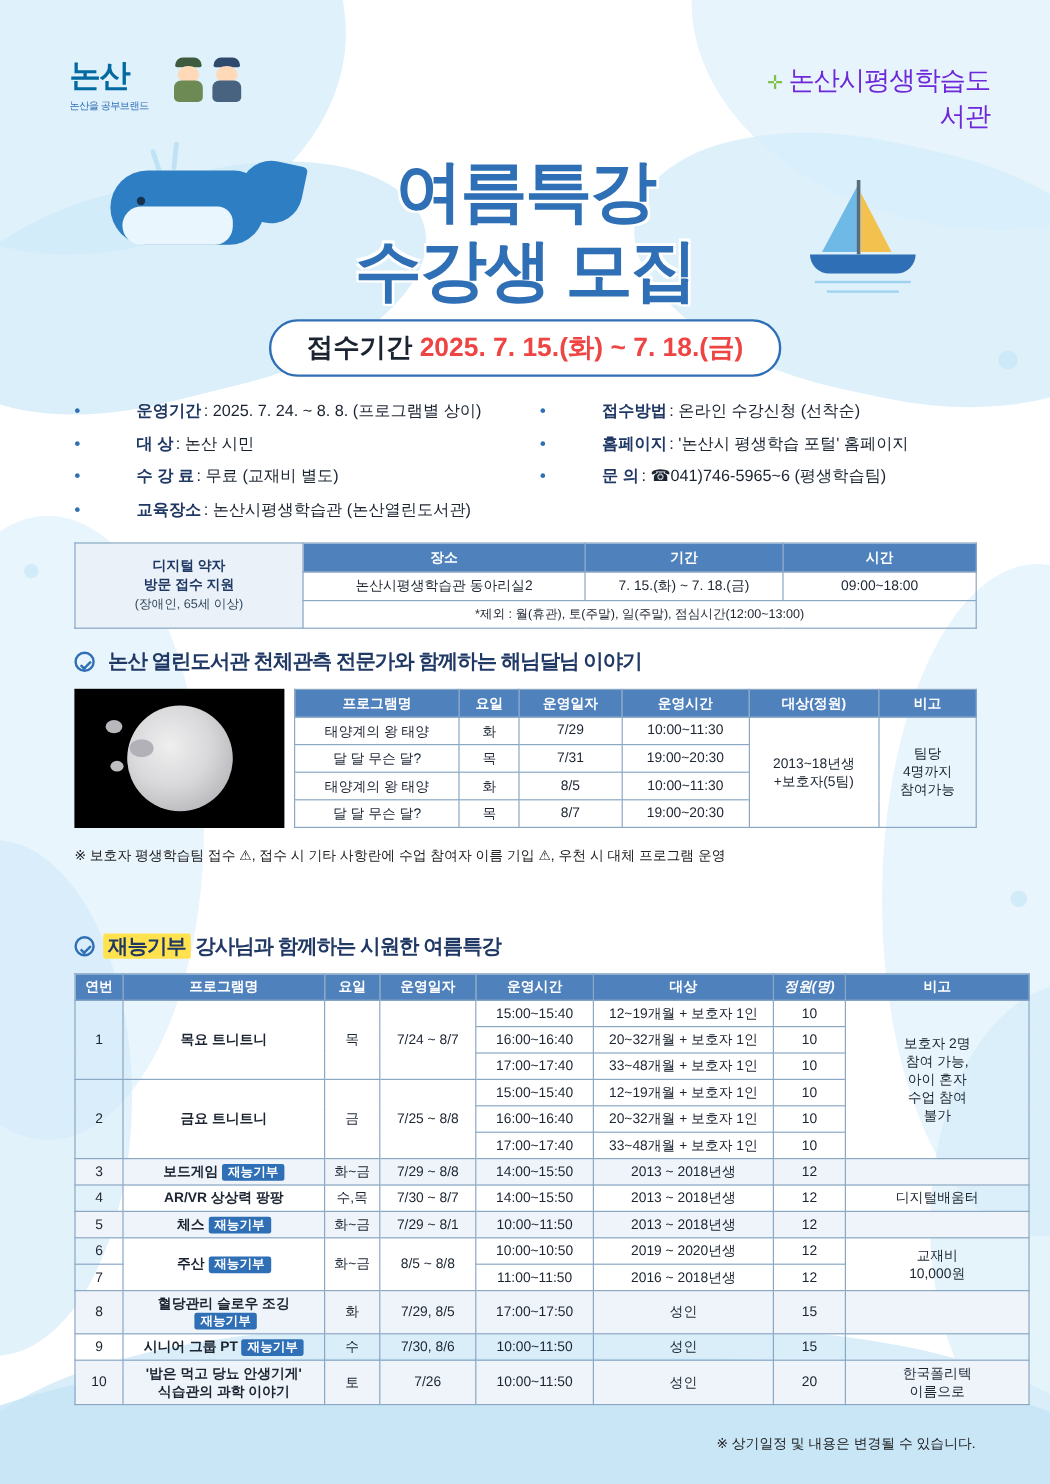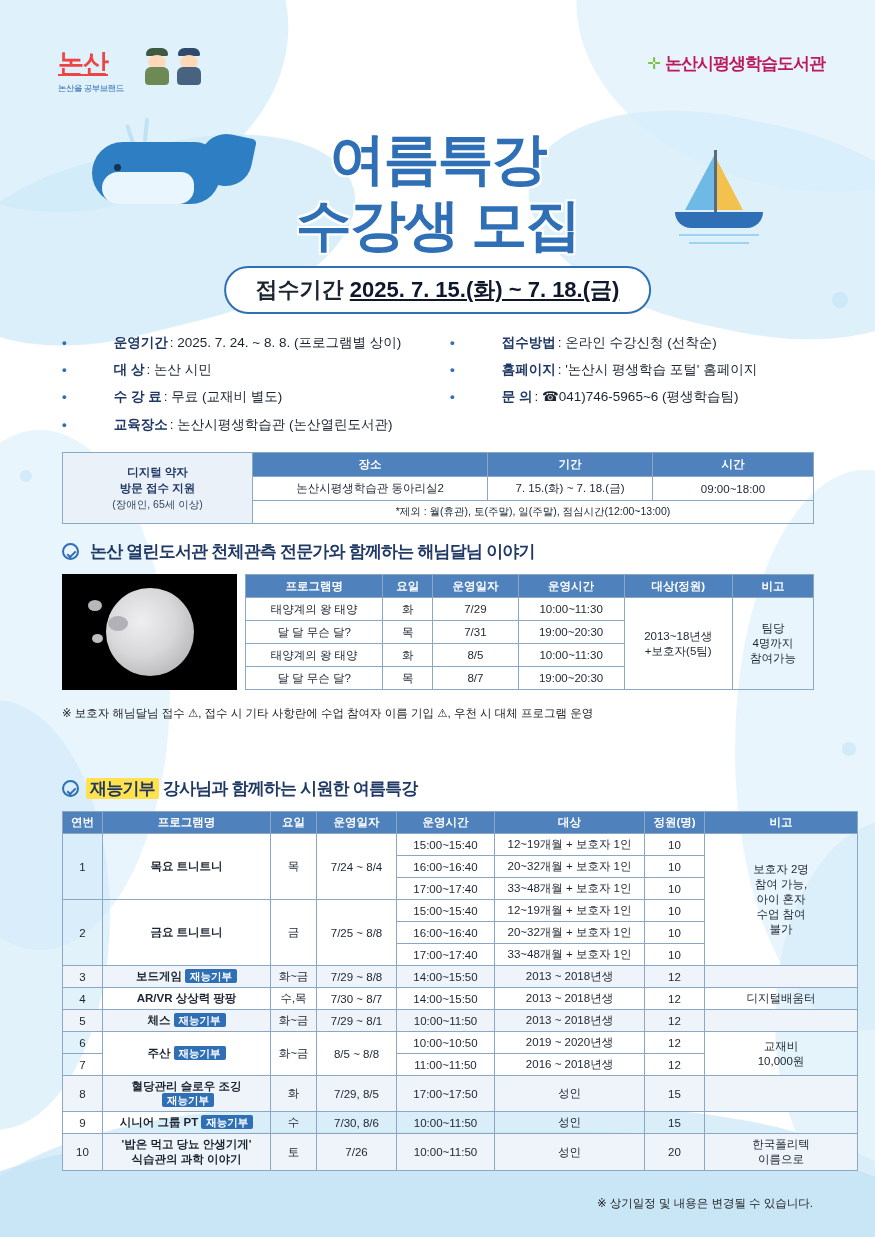--- a/index.html
+++ b/index.html
@@ -60,31 +60,31 @@
     background:#c3e3f6; border-radius:50%/70%; opacity:.75;
   }
   .bg .dot {
     position:absolute; border-radius:50%; background:#bfe2f5; opacity:.55;
   }
 
   .sheet { position:relative; z-index:2; width:875px; height:1237px; }
 
   
   .logo-left { position:absolute; left:58px; top:46px; width:150px; height:60px; }
-  .logo-left .ln-main { font-size:26px; font-weight:bold; color:#ef4444; letter-spacing:-1px;text-decoration:underline; }
+  .logo-left .ln-main { font-size:26px; font-weight:bold; color:#0369a1; letter-spacing:-1px; }
   .logo-left .ln-sub { font-size:8.5px; color:#2f6fb5; letter-spacing:-0.5px; margin-top:2px;}
   .logo-left .mascots { position:absolute; right:6px; top:2px; }
   .mascot { width:26px; height:38px; position:relative; display:inline-block; margin-left:2px;}
   .mascot .hat { position:absolute; left:2px; top:0; width:22px; height:8px; background:#3f5b3f; border-radius:8px 8px 2px 2px;}
   .mascot .face { position:absolute; left:4px; top:7px; width:18px; height:14px; background:#ffd9b8; border-radius:50%;}
   .mascot .body { position:absolute; left:1px; top:19px; width:24px; height:18px; background:#6d8a55; border-radius:6px 6px 4px 4px;}
   .mascot.b .hat { background:#2f4a6d;} .mascot.b .body { background:#47637f;}
 
   .logo-right { position:absolute; right:50px; top:52px; width:190px; height:40px; text-align:right; }
-  .logo-right .lr-text { font-size:17px; font-weight:bold; color:#be185d; letter-spacing:-1px; }
+  .logo-right .lr-text { font-size:22px; font-weight:normal; color:#6d28d9; letter-spacing:-1px; }
   .logo-right .lr-plus { color:#7fc24a; font-size:16px; font-weight:bold; }
 
   
   .whale { position:absolute; left:92px; top:128px; width:160px; height:92px; }
   .whale .bodyw {
     position:absolute; left:0; top:14px; width:128px; height:62px;
     background:#2e7ec4; border-radius:62px 50px 58px 62px;
   }
   .whale .tail {
     position:absolute; left:108px; top:6px; width:52px; height:52px;
@@ -122,21 +122,21 @@
     text-shadow: 2px 2px 0 #ffffff, -2px 2px 0 #ffffff, 2px -2px 0 #ffffff, -2px -2px 0 #ffffff;
   }
   .big-title .l2 { display:block; }
 
   .apply-box {
     position:absolute; left:50%; transform:translateX(-50%); top:266px;
     background:#fff; border:2px solid #2f6fb5; border-radius:28px;
     padding:7px 30px; font-size:22px; font-weight:bold; color:#1b2430;
     white-space:nowrap;
   }
-  .apply-box .date { color:#0f172a;text-decoration:underline; }
+  .apply-box .date { color:#ef4444; }
   .apply-box .lbl { color:#1b2430; }
 
   
   .info {
     position:absolute; left:62px; top:334px; width:760px;
     display:flex; gap:0; font-size:13.5px;
   }
   .info .col { width:50%; }
   .info .col.right { padding-left:8px; }
   .info .row { display:flex; margin-bottom:9px; line-height:1.35; }
@@ -390,49 +390,49 @@
       <tr>
         <td>달 달 무슨 달?</td>
         <td>목</td>
         <td>8/7</td>
         <td>19:00~20:30</td>
       </tr>
     </tbody>
       </table>
   </div>
 
-  <div class="moon-note">※ 보호자 해님달님 접수 ⚠, 접수 시 기타 사항란에 수업 참여자 이름 기입 ⚠, 우천 시 대체 프로그램 운영</div>
+  <div class="moon-note">※ 보호자 평생학습팀 접수 ⚠, 접수 시 기타 사항란에 수업 참여자 이름 기입 ⚠, 우천 시 대체 프로그램 운영</div>
 
   <div class="sec sec2">
     <span class="check"></span>
     <span class="stext">
       <span class="hl">재능기부</span>
       <span>강사님과 함께하는 시원한 여름특강</span>
     </span>
   </div>
 
   <div class="main-wrap">
     <table class="main-tbl">
       <tbody>
           <tr>
         <th style="width:40px;">연번</th>
         <th style="width:168px;">프로그램명</th>
         <th style="width:46px;">요일</th>
         <th style="width:80px;">운영일자</th>
         <th style="width:98px;">운영시간</th>
         <th style="width:150px;">대상</th>
-        <th style="width:60px;">정원(명)</th>
+        <th style="width:60px;font-style:italic;">정원(명)</th>
         <th>비고</th>
       </tr>
 
       <tr>
         <td rowspan="3">1</td>
         <td rowspan="3" class="name">목요 트니트니</td>
         <td rowspan="3">목</td>
-        <td rowspan="3">7/24 ~ 8/4</td>
+        <td rowspan="3">7/24 ~ 8/7</td>
         <td>15:00~15:40</td>
         <td>12~19개월 + 보호자 1인</td>
         <td>10</td>
         <td rowspan="6">
           <div>보호자 2명</div>
           <div>참여 가능,</div>
           <div>아이 혼자</div>
           <div>수업 참여</div>
           <div>불가</div>
         </td>

